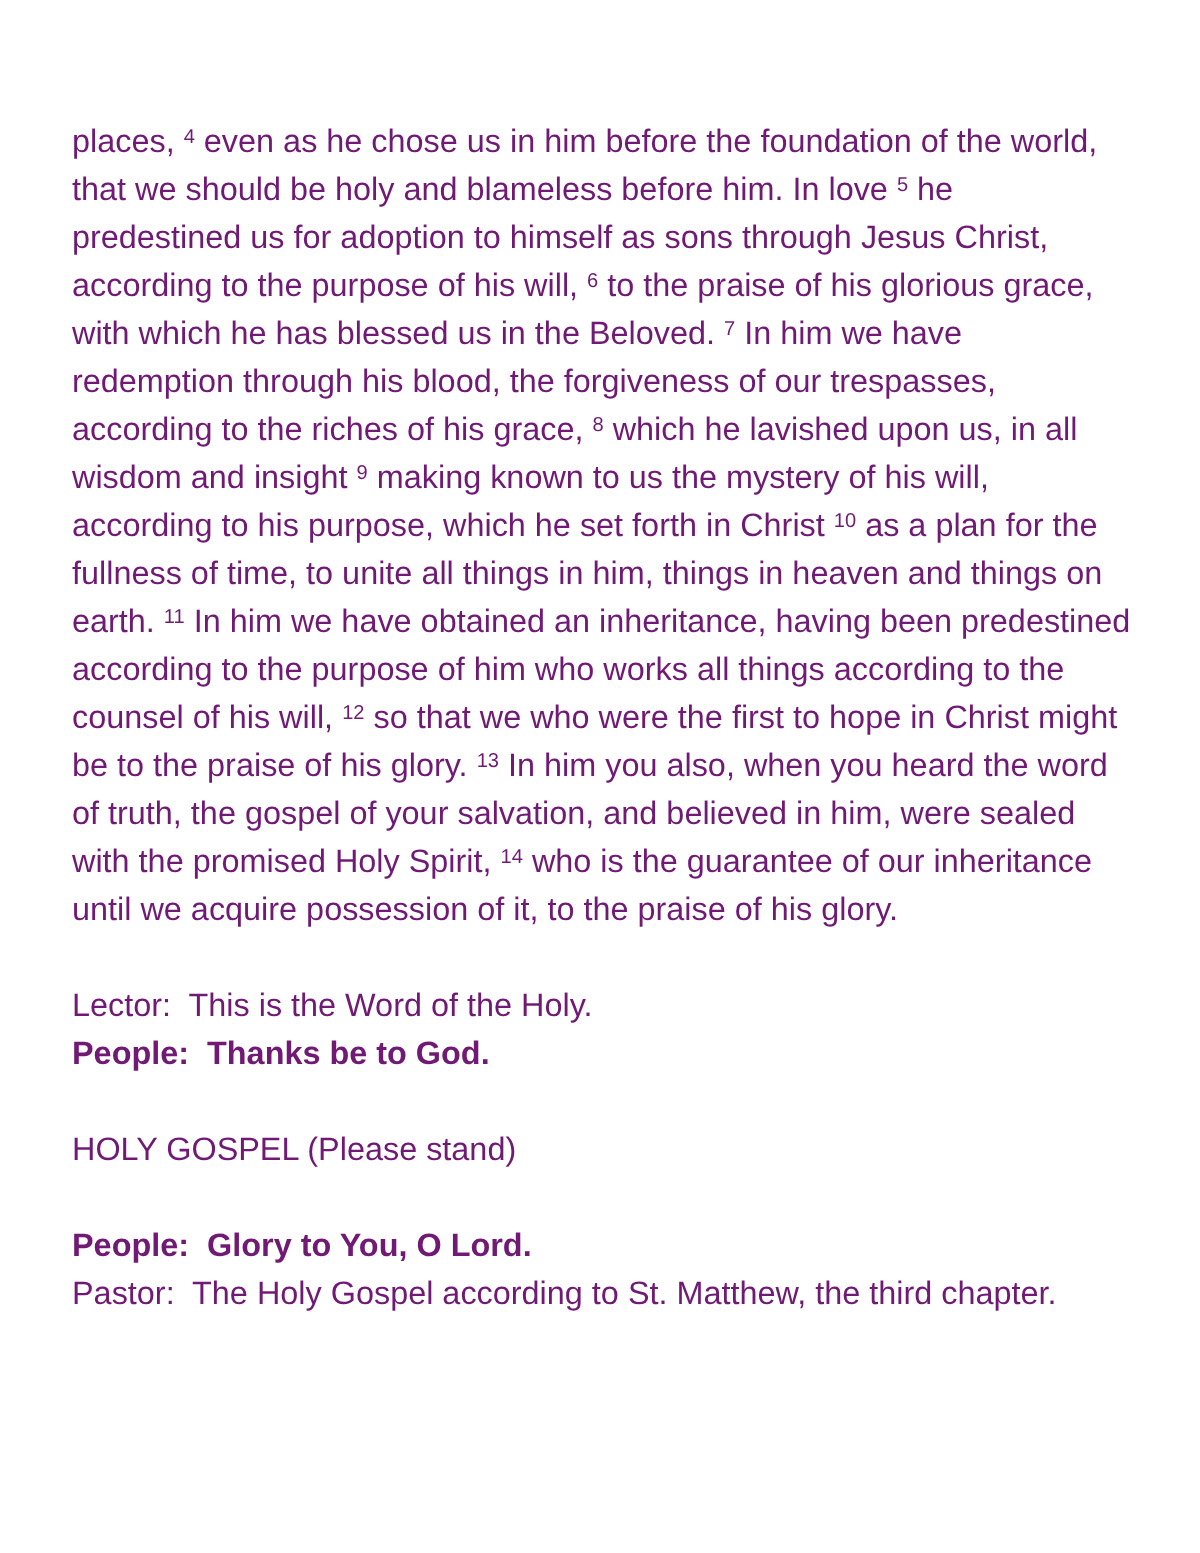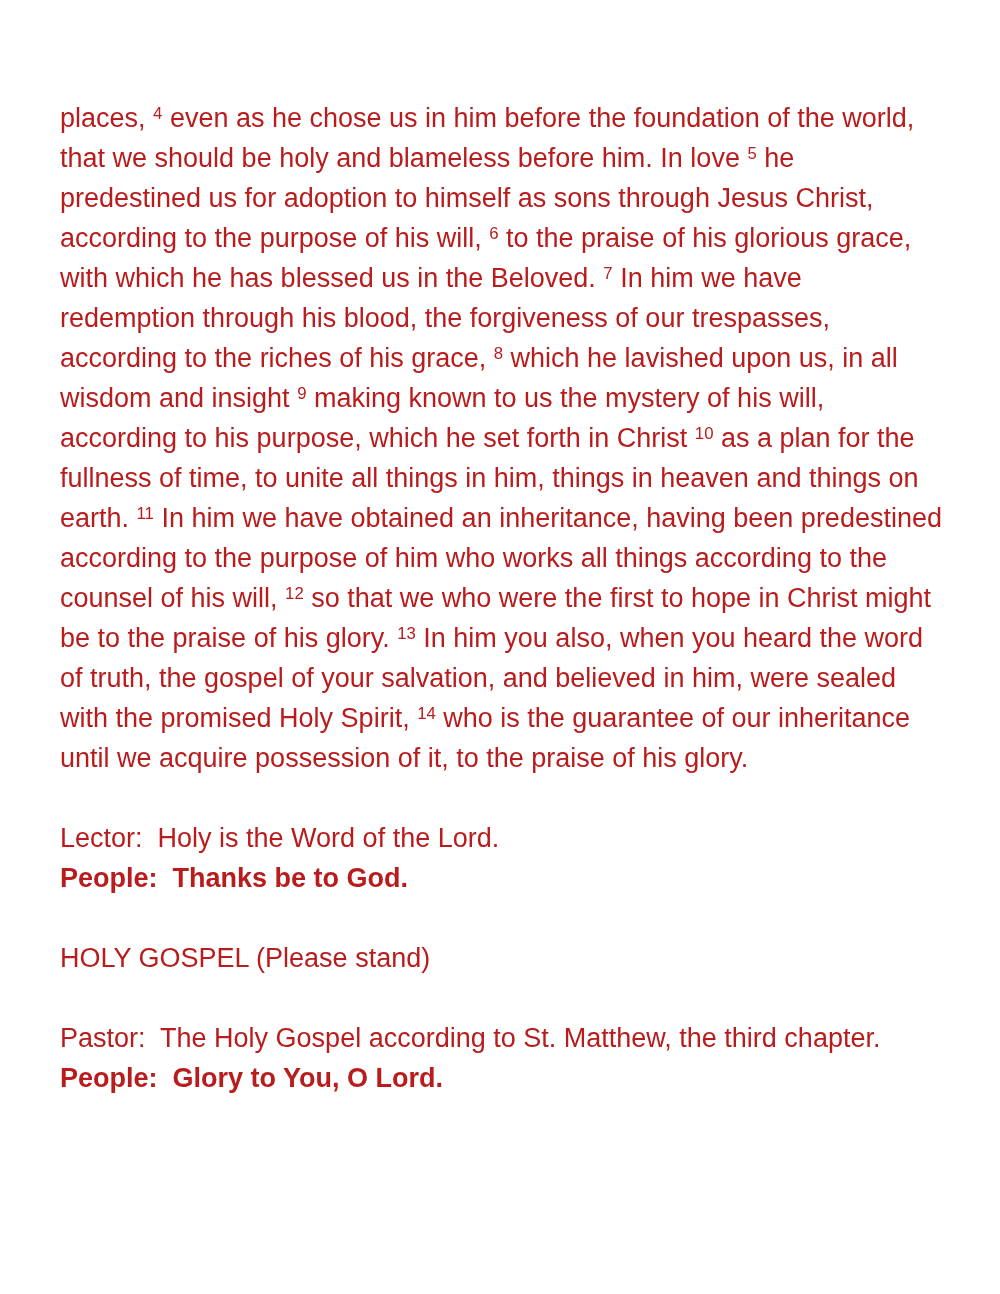--- a/index.html
+++ b/index.html
@@ -6,21 +6,21 @@
     margin: 0;
     padding: 0;
     background: #ffffff;
   }
   .page {
     position: relative;
     width: 1000px;
     min-height: 1294px;
     box-sizing: border-box;
     background: #ffffff;
-    color: #b91c1c;
+    color: #701a75;
     padding: 98px 58px 40px 60px;
     font-family: "Liberation Sans", sans-serif;
     font-size: 27px;
     line-height: 40px;
   }
   .scripture {
     margin: 0 0 40px 0;
   }
   .scripture sup {
     font-size: 0.62em;
@@ -43,25 +43,25 @@
     margin: 40px 1px 40px 0;
   }
 </style>
 </head>
 <body>
 
 <div class="page">
 
   <p class="scripture">places, <sup>4</sup> even as he chose us in him before the foundation of the world, that we should be holy and blameless before him. In love <sup>5</sup> he predestined us for adoption to himself as sons through Jesus Christ, according to the purpose of his will, <sup>6</sup> to the praise of his glorious grace, with which he has blessed us in the Beloved. <sup>7</sup> In him we have redemption through his blood, the forgiveness of our trespasses, according to the riches of his grace, <sup>8</sup> which he lavished upon us, in all wisdom and insight <sup>9</sup> making known to us the mystery of his will, according to his purpose, which he set forth in Christ <sup>10</sup> as a plan for the fullness of time, to unite all things in him, things in heaven and things on earth. <sup>11</sup> In him we have obtained an inheritance, having been predestined according to the purpose of him who works all things according to the counsel of his will, <sup>12</sup> so that we who were the first to hope in Christ might be to the praise of his glory. <sup>13</sup> In him you also, when you heard the word of truth, the gospel of your salvation, and believed in him, were sealed with the promised Holy Spirit, <sup>14</sup> who is the guarantee of our inheritance until we acquire possession of it, to the praise of his glory.</p>
 
-  <p class="line">Lector:  Holy is the Word of the Lord.</p>
+  <p class="line">Lector:  This is the Word of the Holy.</p>
 
   <p class="line bold">People:  Thanks be to God.</p>
 
   <div class="heading-row">
     <span>HOLY GOSPEL (Please stand)</span>
   </div>
 
+  <p class="line bold">People:  Glory to You, O Lord.</p>
+
   <p class="line">Pastor:  The Holy Gospel according to St. Matthew, the third chapter.</p>
-
-  <p class="line bold">People:  Glory to You, O Lord.</p>
 
 </div>
 
 </body></html>

